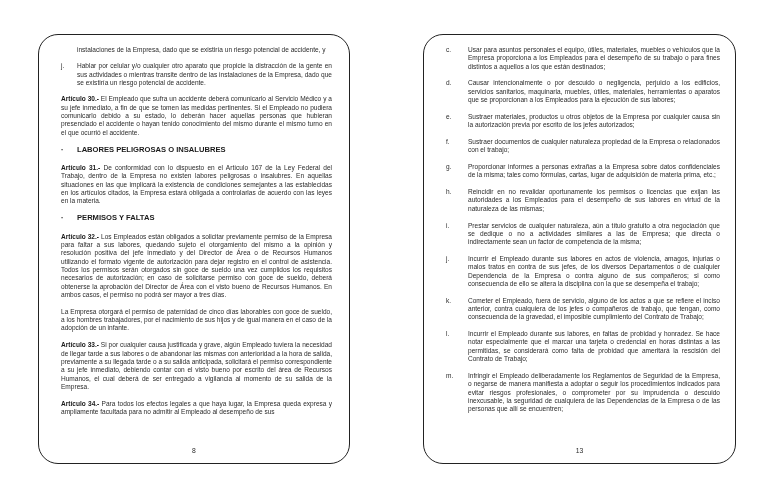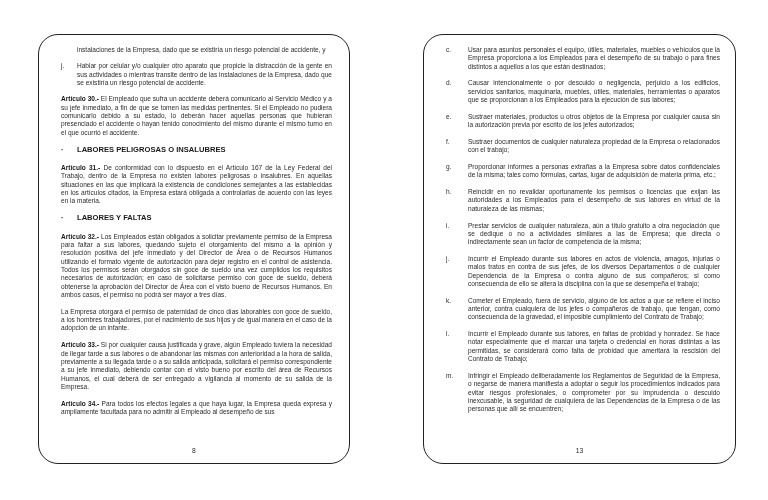--- a/index.html
+++ b/index.html
@@ -53,21 +53,21 @@
 
     <div class="section">
       <span class="bullet">·</span>
       <span>LABORES PELIGROSAS O INSALUBRES</span>
     </div>
 
     <p class="art"><b>Artículo 31.-</b><span> De conformidad con lo dispuesto en el Artículo 167 de la Ley Federal del Trabajo, dentro de la Empresa no existen labores peligrosas o insalubres. En aquellas situaciones en las que implicará la existencia de condiciones semejantes a las establecidas en los artículos citados, la Empresa estará obligada a controlarlas de acuerdo con las leyes en la materia.</span></p>
 
     <div class="section">
       <span class="bullet">·</span>
-      <span>LABORES Y FALTAS</span>
+      <span>PERMISOS Y FALTAS</span>
     </div>
 
     <p class="art"><b>Artículo 32.-</b><span> Los Empleados están obligados a solicitar previamente permiso de la Empresa para faltar a sus labores, quedando sujeto el otorgamiento del mismo a la opinión y resolución positiva del jefe inmediato y del Director de Área o de Recursos Humanos utilizando el formato vigente de autorización para dejar registro en el control de asistencia. Todos los permisos serán otorgados sin goce de sueldo una vez cumplidos los requisitos necesarios de autorización; en caso de solicitarse permiso con goce de sueldo, deberá obtenerse la aprobación del Director de Área con el visto bueno de Recursos Humanos. En ambos casos, el permiso no podrá ser mayor a tres días.</span></p>
 
     <p class="para">La Empresa otorgará el permiso de paternidad de cinco días laborables con goce de sueldo, a los hombres trabajadores, por el nacimiento de sus hijos y de igual manera en el caso de la adopción de un infante.</p>
 
     <p class="art"><b>Artículo 33.-</b><span> Si por cualquier causa justificada y grave, algún Empleado tuviera la necesidad de llegar tarde a sus labores o de abandonar las mismas con anterioridad a la hora de salida, previamente a su llegada tarde o a su salida anticipada, solicitará el permiso correspondiente a su jefe inmediato, debiendo contar con el visto bueno por escrito del área de Recursos Humanos, el cual deberá de ser entregado a vigilancia al momento de su salida de la Empresa.</span></p>
 
     <p class="art"><b>Artículo 34.-</b><span> Para todos los efectos legales a que haya lugar, la Empresa queda expresa y ampliamente facultada para no admitir al Empleado al desempeño de sus</span></p>
   </div>

